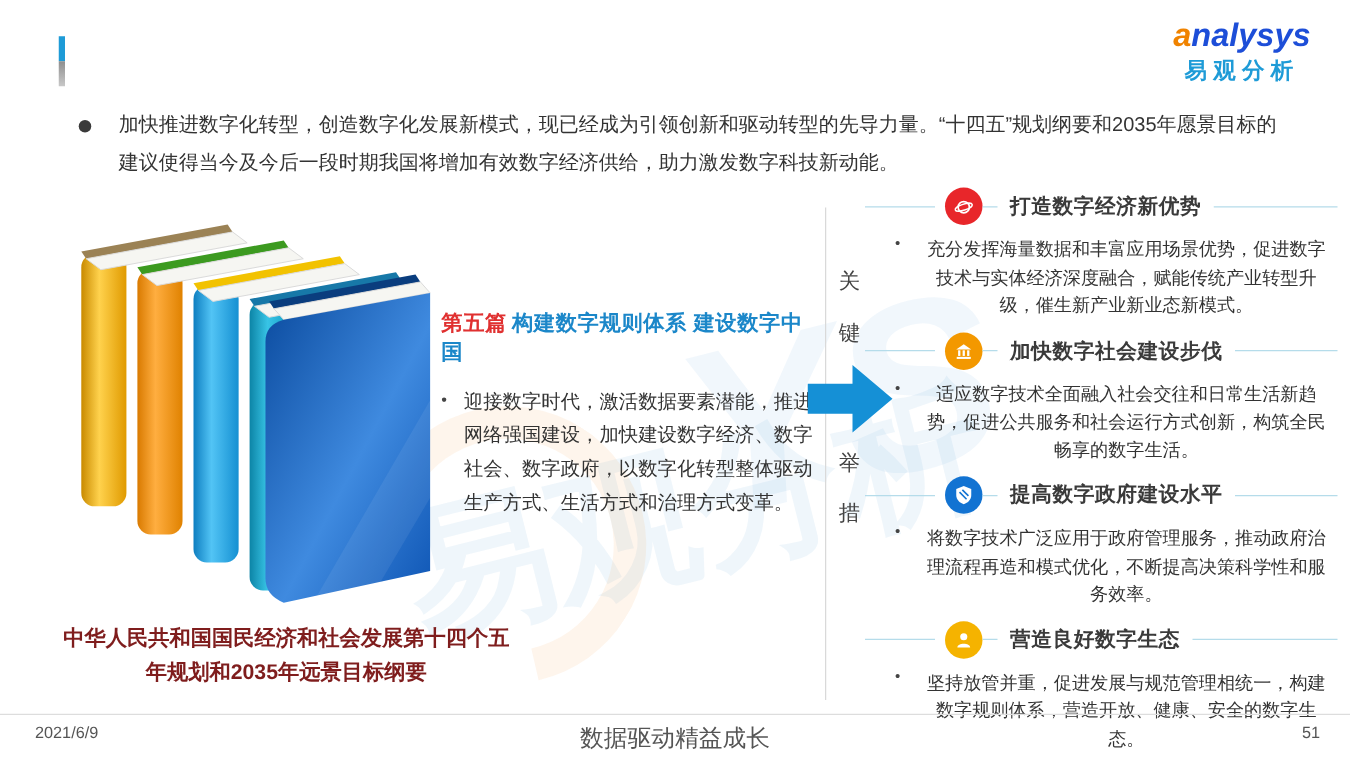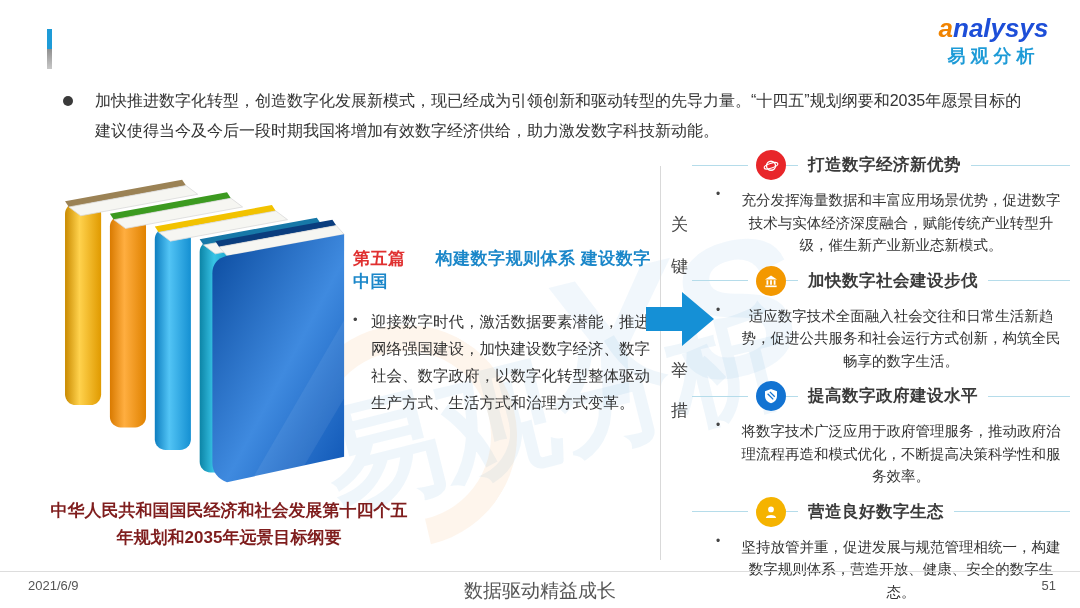--- a/index.html
+++ b/index.html
@@ -28,21 +28,21 @@
   
   .intro-dot{left:63px;top:96px;width:10px;height:10px;border-radius:50%;background:#3a3a3a;}
   .intro{left:95px;top:86px;width:932px;font-size:16px;line-height:30px;color:#333;}
   
   .books{left:26px;top:160px;}
   .book-caption{left:8px;top:497px;width:442px;text-align:center;font-size:17px;
     font-weight:bold;color:#7f1d1d;line-height:1.6;}
   
   .chapter{left:353px;top:247px;width:300px;}
   .chapter-head{font-size:17px;font-weight:bold;letter-spacing:0.5px;}
-  .chapter-tag{color:#E03030;margin-right:30px;}
+  .chapter-tag{color:#E03030;margin-right:4px;}
   .chapter-title{color:#1B87C9;}
   .chapter-body{display:flex;margin-top:15px;}
   .c-dot{width:18px;font-size:13px;color:#444;padding-top:4px;}
   .chapter-body p{margin:0;flex:1;font-size:15.5px;line-height:27px;color:#333;}
   
   .vdivider{left:660px;top:166px;width:1px;height:394px;background:#d9d9d9;}
   .vchar{position:absolute;left:671px;font-size:17px;color:#444;z-index:2;}
   .arrow{left:646px;top:290px;z-index:2;}
   
   .panel{left:692px;top:149px;width:378px;}

